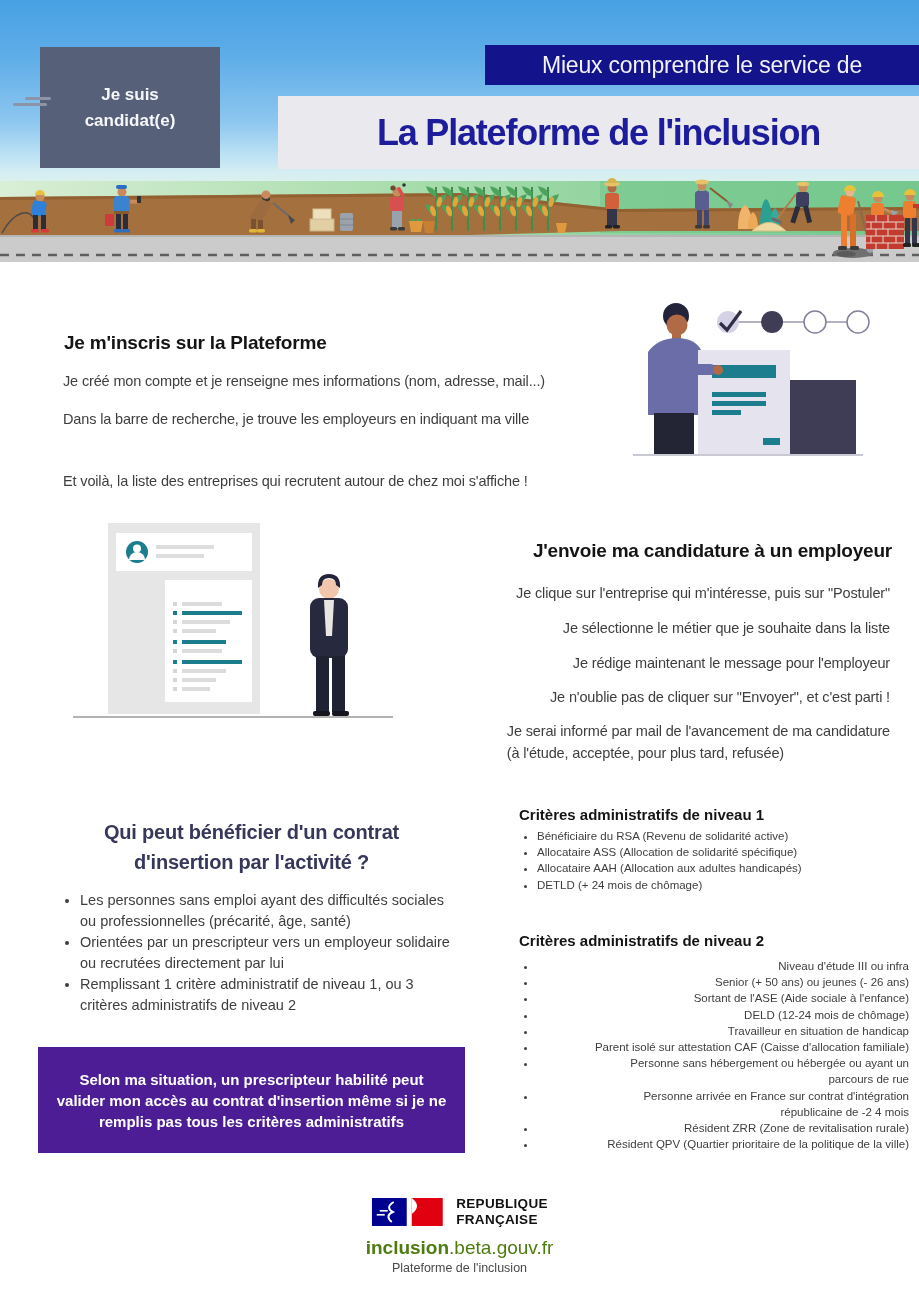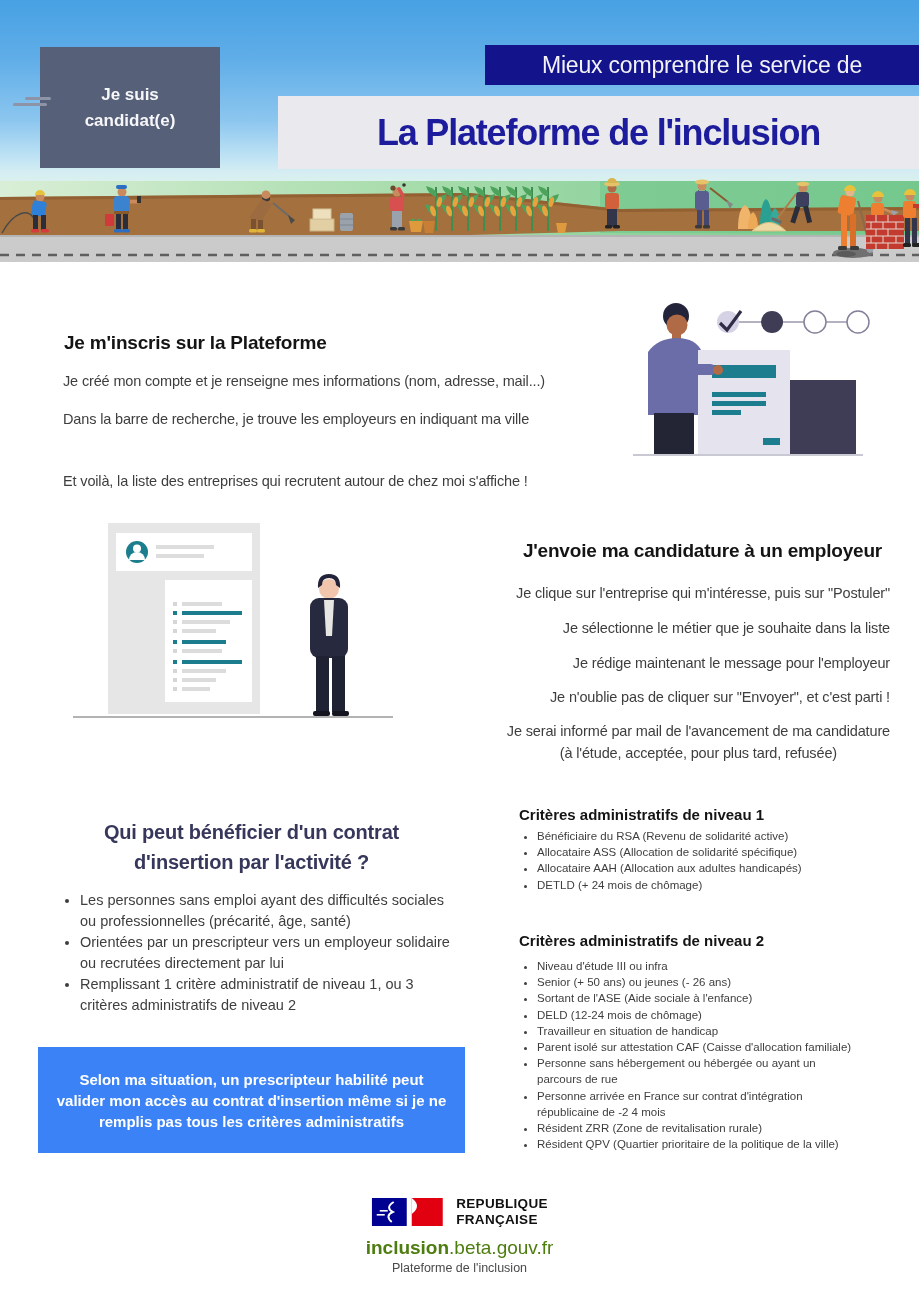--- a/index.html
+++ b/index.html
@@ -28,42 +28,42 @@
   #signup-heading{left:64px;top:316px;}
   .body-line{position:absolute;font-size:14.5px;color:#3e3e3e;letter-spacing:-0.15px;}
   #su-l0{left:63px;top:358px;}
   #su-l1{left:63px;top:396px;}
   #su-l2{left:63px;top:427px;}
   #su-l3{left:63px;top:458px;}
   .signup-illu{position:absolute;left:628px;top:292px;}
 
   
   .apply-illu{position:absolute;left:66px;top:516px;}
-  #apply-heading{right:37px;top:524px;text-align:right;margin-left:27px;}
-  .r-line{position:absolute;right:29px;text-align:center;font-size:14.5px;color:#3e3e3e;letter-spacing:-0.15px;}
+  #apply-heading{right:27px;top:524px;text-align:right;margin-left:27px;}
+  .r-line{position:absolute;right:29px;text-align:left;font-size:14.5px;color:#3e3e3e;letter-spacing:-0.15px;}
   #ap-l0{top:570px;} #ap-l1{top:605px;} #ap-l2{top:640px;} #ap-l3{top:674px;}
   #ap-note{top:705px;white-space:pre-line;line-height:22px;}
 
   
   #elig-heading{position:absolute;left:38px;top:800px;width:427px;text-align:center;
       color:#37375c;font-weight:bold;font-size:20px;line-height:30px;white-space:pre-line;letter-spacing:-0.2px;}
   .elig-list{position:absolute;left:60px;top:890px;width:376px;margin:0;padding:0 0 0 20px;
       font-size:14.5px;line-height:21px;color:#3e3e3e;}
   .elig-list li{margin:0;padding:0;}
-  .callout{position:absolute;left:38px;top:1047px;width:427px;height:106px;background:#3b82f6;
+  .callout{position:absolute;left:38px;top:1047px;width:427px;height:106px;background:#4c1d95;
       color:#ffffff;font-weight:bold;font-size:15px;line-height:21px;text-align:center;
       display:flex;align-items:center;justify-content:center;white-space:pre-line;}
 
   
   .crit-heading{position:absolute;left:519px;font-weight:bold;color:#141414;font-size:15px;}
   #crit1-heading{top:791px;} #crit2-heading{top:917px;}
   .crit-list{position:absolute;left:521px;width:372px;margin:0;padding:0 0 0 16px;
       font-size:11.5px;line-height:16.2px;color:#3e3e3e;}
   .crit-list li{margin:0;padding:0;white-space:pre-line;}
-  #crit1-list{top:828px;} #crit2-list{top:958px;}
+  #crit1-list{top:828px;} #crit2-list{top:958px;text-align:right;}
 
   
   .rf-logo{position:absolute;left:50%;top:1196px;transform:translateX(-50%);
       display:flex;align-items:center;gap:9px;}
   .rf-text{font-weight:bold;color:#111;font-size:13.5px;line-height:15.5px;letter-spacing:0.3px;}
   .site-line{position:absolute;left:0;top:1237px;width:100%;text-align:center;font-size:19px;color:#4d7c0f;}
   .site-line b{font-weight:bold;}
   .tagline{position:absolute;left:0;top:1261px;width:100%;text-align:center;font-size:12.5px;color:#4a4a4a;}
 </style>
 </head>

